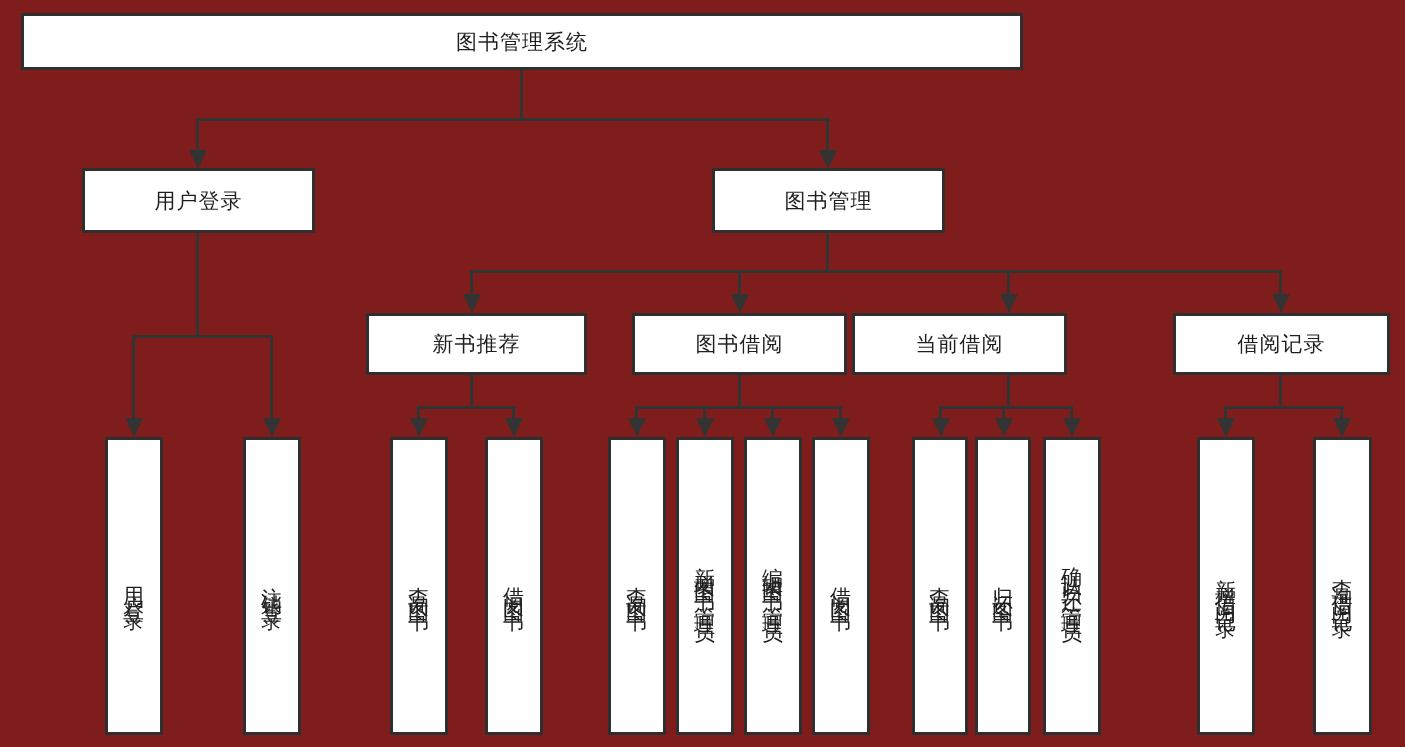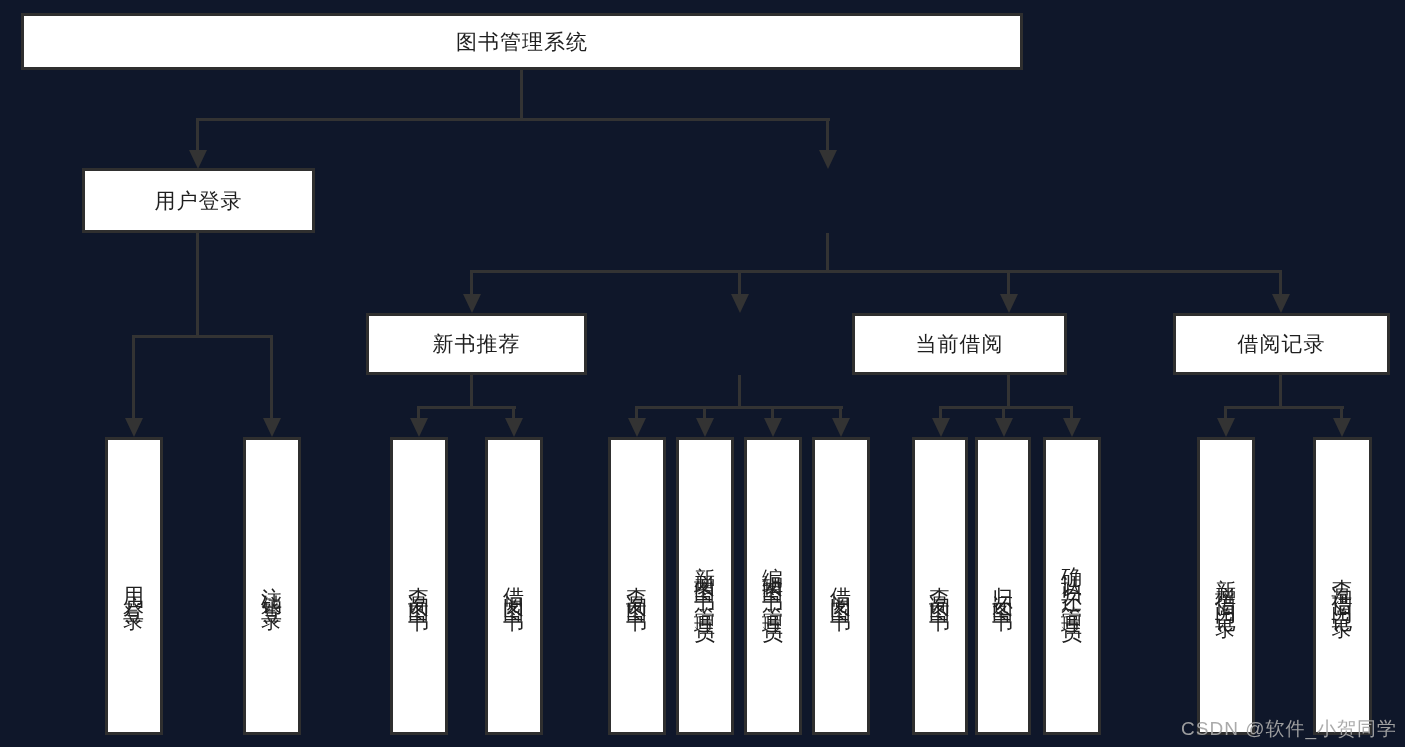--- a/index.html
+++ b/index.html
@@ -1,19 +1,19 @@
 <!DOCTYPE html>
 <html><head>
 <meta charset="utf-8">
 <style>
   html,body{margin:0;padding:0;background:#ffffff;}
   .stage{
     position:relative;
     width:1405px;height:747px;
-    background:#0f172a;
+    background:#7f1d1d;
     font-family:"Liberation Sans", sans-serif;
     overflow:hidden;
   }
   
   .box{
     position:absolute;
     box-sizing:border-box;
     background:#ffffff;
     border:3px solid #2f2f2f;
     display:flex;
@@ -61,20 +61,23 @@
   <div class="v" style="left:520px;top:70px;height:50px"></div>
   <div class="h" style="left:196px;top:118px;width:634px"></div>
   <div class="v" style="left:196px;top:120px;height:31px"></div>
   <div class="ar" style="left:189px;top:150px"></div>
   <div class="v" style="left:826px;top:120px;height:31px"></div>
   <div class="ar" style="left:819px;top:150px"></div>
 
   <div class="box hbox" style="left:82px;top:168px;width:233px;height:65px">
     <span>用户登录</span>
   </div>
+  <div class="box hbox" style="left:712px;top:168px;width:233px;height:65px">
+    <span>图书管理</span>
+  </div>
 
   <div class="v" style="left:196px;top:233px;height:104px"></div>
   <div class="h" style="left:132px;top:335px;width:141px"></div>
   <div class="v" style="left:132px;top:337px;height:82px"></div>
   <div class="ar" style="left:125px;top:418px"></div>
   <div class="v" style="left:270px;top:337px;height:82px"></div>
   <div class="ar" style="left:263px;top:418px"></div>
 
   <div class="v" style="left:826px;top:233px;height:39px"></div>
   <div class="h" style="left:470px;top:270px;width:812px"></div>
@@ -82,20 +85,23 @@
   <div class="ar" style="left:463px;top:294px"></div>
   <div class="v" style="left:738px;top:272px;height:24px"></div>
   <div class="ar" style="left:731px;top:294px"></div>
   <div class="v" style="left:1007px;top:272px;height:24px"></div>
   <div class="ar" style="left:1000px;top:294px"></div>
   <div class="v" style="left:1279px;top:272px;height:24px"></div>
   <div class="ar" style="left:1272px;top:294px"></div>
 
   <div class="box hbox" style="left:366px;top:313px;width:221px;height:62px">
     <span>新书推荐</span>
+  </div>
+  <div class="box hbox" style="left:632px;top:313px;width:215px;height:62px">
+    <span>图书借阅</span>
   </div>
   <div class="box hbox" style="left:852px;top:313px;width:215px;height:62px">
     <span>当前借阅</span>
   </div>
   <div class="box hbox" style="left:1173px;top:313px;width:217px;height:62px">
     <span>借阅记录</span>
   </div>
 
   <div class="v" style="left:470px;top:375px;height:33px"></div>
   <div class="h" style="left:417px;top:406px;width:99px"></div>
@@ -168,15 +174,14 @@
     <span>确认归还（管理员）</span>
   </div>
 
   <div class="box vbox" style="left:1197px;top:437px;width:58px;height:298px">
     <span>新增借阅记录</span>
   </div>
   <div class="box vbox" style="left:1313px;top:437px;width:59px;height:298px">
     <span>查询借阅记录</span>
   </div>
 
-  <div class="watermark">CSDN @软件_小贺同学</div>
 
 </div>
 
 </body></html>

